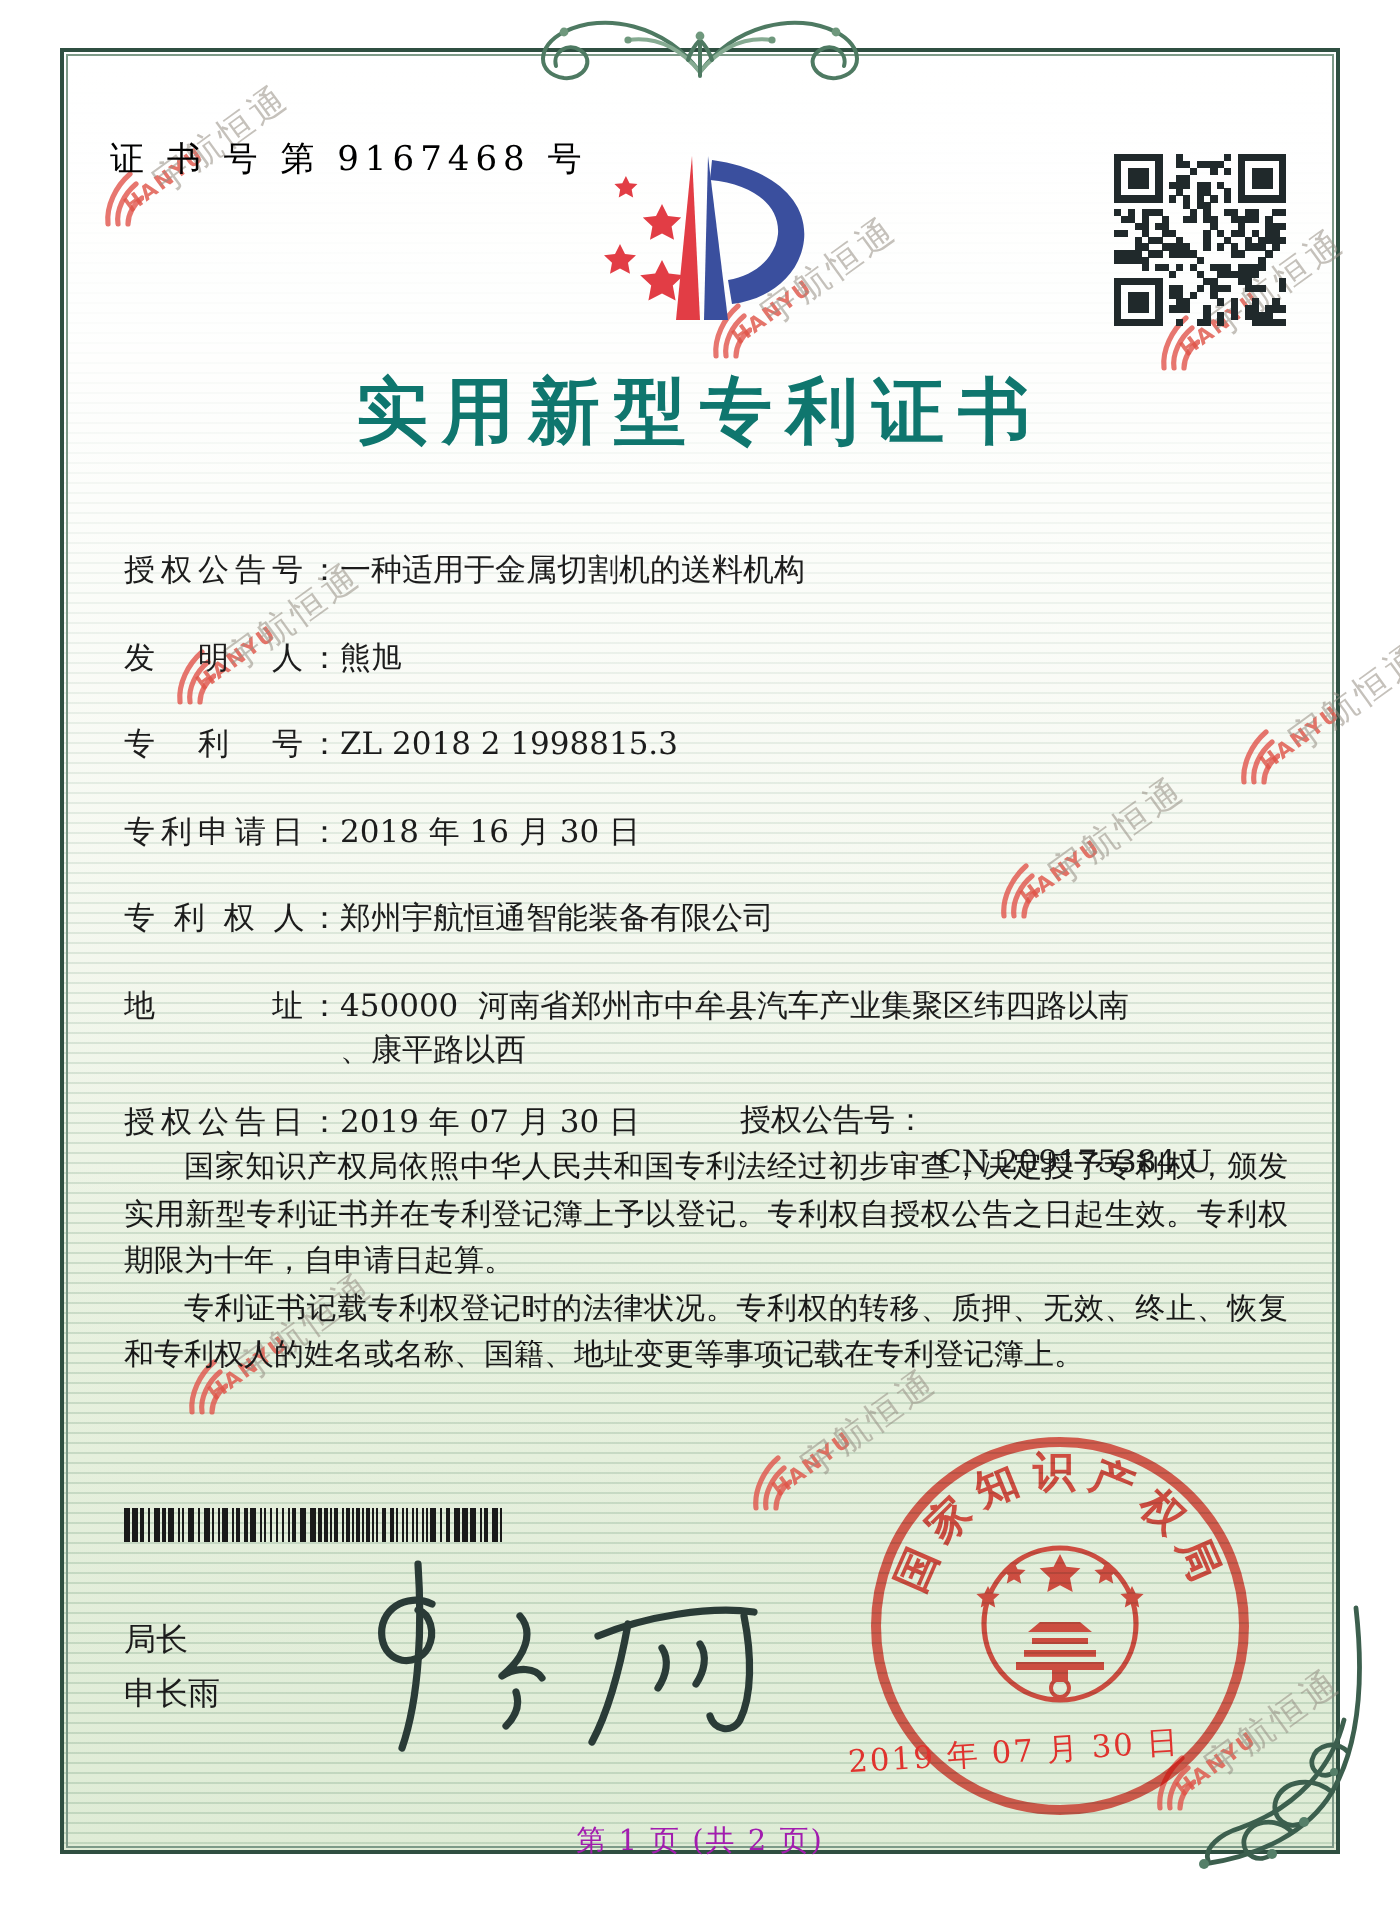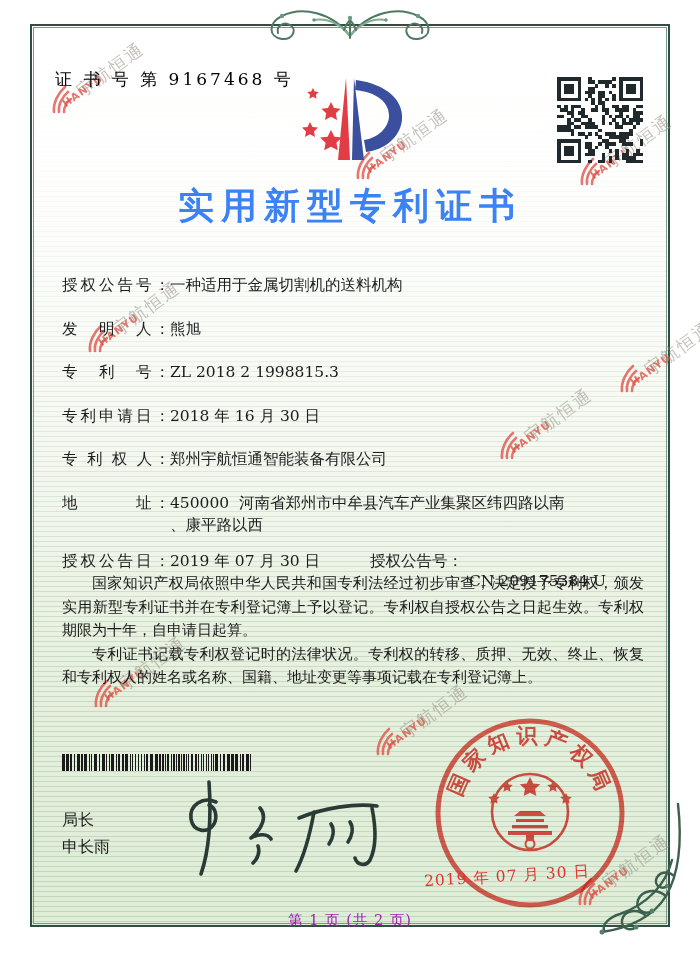--- a/index.html
+++ b/index.html
@@ -23,21 +23,21 @@
   }
   
   .ornament-top{position:absolute;left:240px;top:2px;}
   .ornament-corner{position:absolute;right:14px;bottom:20px;}
   
   .cert-no{position:absolute;left:55px;top:68px;font-size:17px;letter-spacing:3px;color:#000000;z-index:3;}
   .logo{position:absolute;left:282px;top:70px;z-index:3;}
   .qr{position:absolute;left:557px;top:77px;width:86px;height:86px;z-index:3;}
   .title{
     position:absolute;left:0;right:0;top:182px;text-align:center;z-index:3;
-    font-size:36px;font-weight:bold;letter-spacing:7px;color:#3b82f6;
+    font-size:36px;font-weight:bold;letter-spacing:7px;color:#0f766e;
   }
   
   .fields{position:absolute;left:62px;top:274px;width:585px;z-index:3;font-size:15.5px;}
   .frow{display:flex;margin-bottom:21.5px;line-height:22px;align-items:flex-start;}
   .flabel{flex:0 0 108px;text-align:justify;text-align-last:justify;}
   .fvalue{flex:1;white-space:pre-wrap;}
   .grant-row{display:flex;line-height:22px;margin-top:1px;}
   .grant-row .pair2{margin-left:40px;font-family:Liberation Serif, serif;}
   
   .paras{position:absolute;left:62px;top:572px;width:582px;z-index:3;

